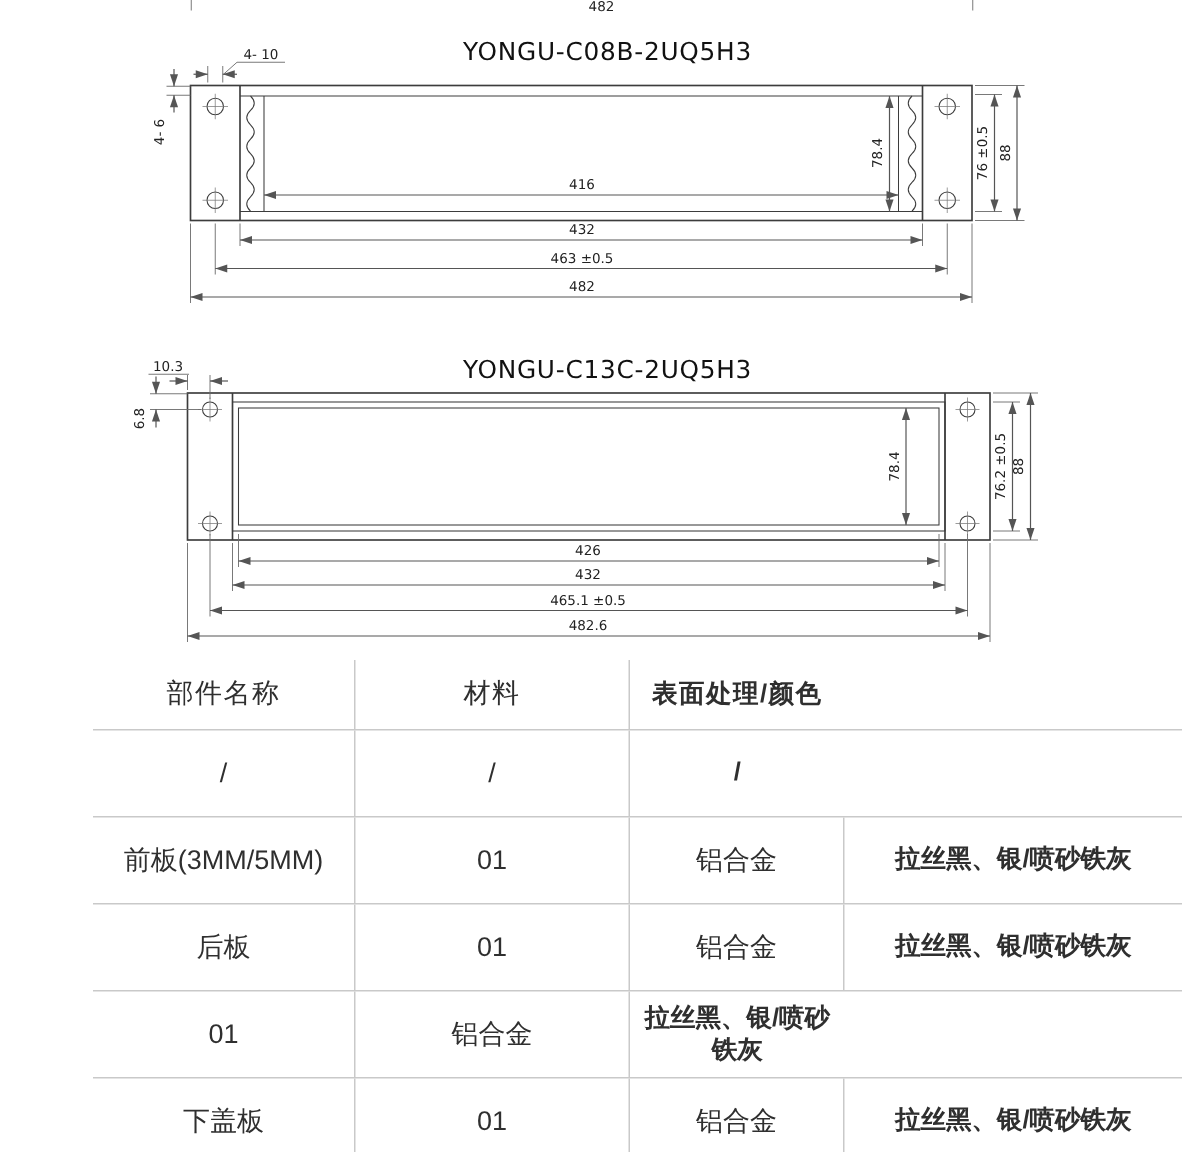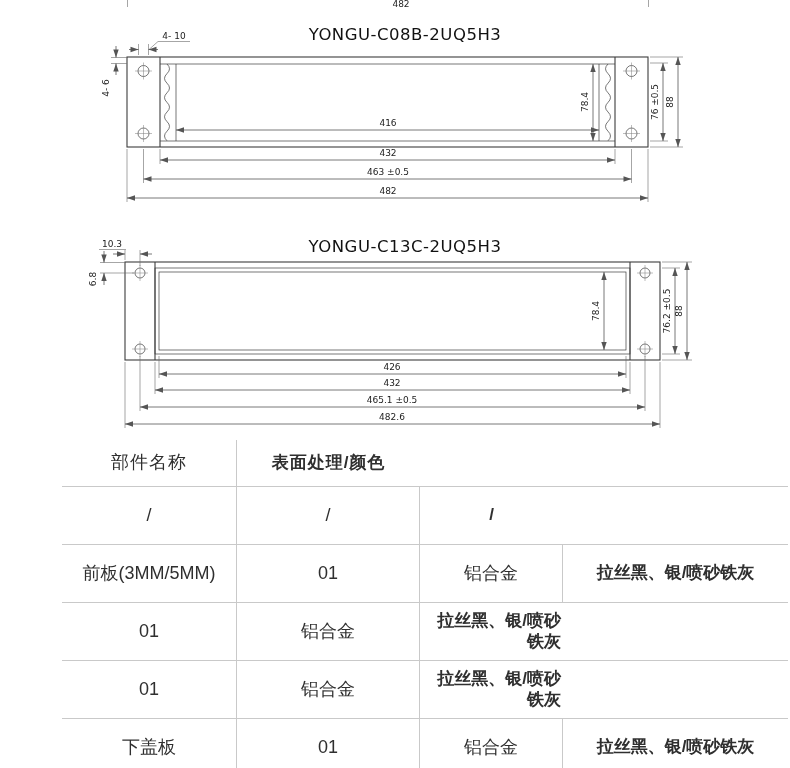--- a/index.html
+++ b/index.html
@@ -18,21 +18,21 @@
   .ext{stroke:#6a6a6a;stroke-width:.6;fill:none;}
   .cross{stroke:#7a7a7a;stroke-width:.5;fill:none;}
 
   
   .spec-table{position:absolute;left:62px;top:440px;width:726px;color:#2f2f2f;}
   .t-row{display:grid;grid-template-columns:175px 183px 143px 225px;
          border-bottom:1px solid #c9c9c9;height:57px;}
   .t-head{height:46px;}
   .t-head .t-cell{letter-spacing:1px;}
   .t-cell{display:flex;align-items:center;justify-content:center;
-          border-right:1px solid #c9c9c9;text-align:right;
+          border-right:1px solid #c9c9c9;text-align:center;
           font-size:18px;line-height:1.2;padding:0 2px;box-sizing:border-box;}
   .t-cell.c3{border-right:none;font-size:17px;font-weight:bold;}
 </style>
 </head>
 <body>
 
 <div id="screen">
 
   <svg id="drawing-svg" width="790" height="438" viewBox="0 0 790 438">
     <defs>
@@ -231,34 +231,36 @@
         <line class="ext" x1="662" y1="360" x2="692" y2="360"></line>
         <line class="dim" x1="687" y1="262" x2="687" y2="360" marker-start="url(#arr)" marker-end="url(#arr)"></line>
         <text x="682" y="311" text-anchor="middle" transform="rotate(-90 682 311)">88</text>
       </g>
     </g>
   </svg>
 
   <div class="spec-table">
     <div class="t-row t-head">
       <div class="t-cell c0">部件名称</div>
+      <div class="t-cell c2">材料</div>
       <div class="t-cell c3">表面处理/颜色</div>
     </div>
     <div class="t-row">
       <div class="t-cell c1">/</div>
       <div class="t-cell c2">/</div>
       <div class="t-cell c3">/</div>
     </div>
     <div class="t-row">
       <div class="t-cell c0">前板(3MM/5MM)</div>
       <div class="t-cell c1">01</div>
       <div class="t-cell c2">铝合金</div>
       <div class="t-cell c3">拉丝黑、银/喷砂铁灰</div>
     </div>
     <div class="t-row">
+      <div class="t-cell c0">后板</div>
       <div class="t-cell c1">01</div>
       <div class="t-cell c2">铝合金</div>
       <div class="t-cell c3">拉丝黑、银/喷砂铁灰</div>
     </div>
     <div class="t-row">
       <div class="t-cell c1">01</div>
       <div class="t-cell c2">铝合金</div>
       <div class="t-cell c3">拉丝黑、银/喷砂铁灰</div>
     </div>
     <div class="t-row">

